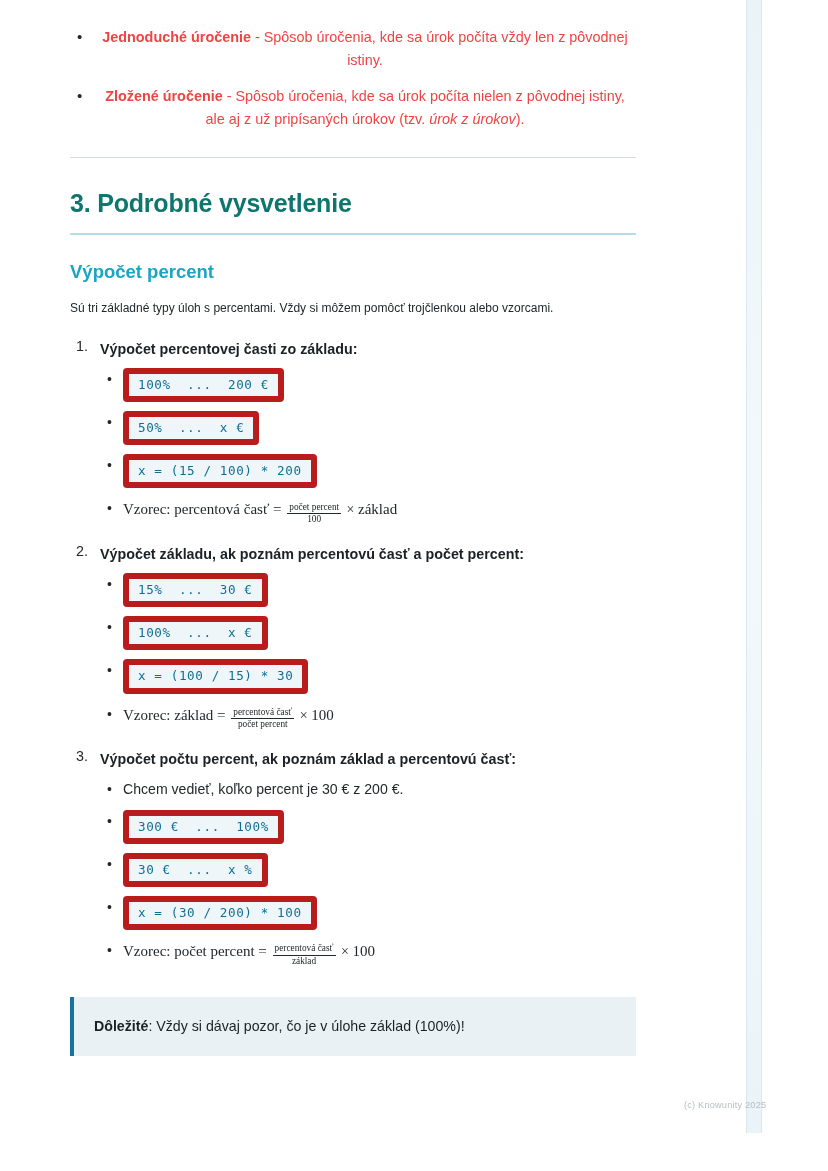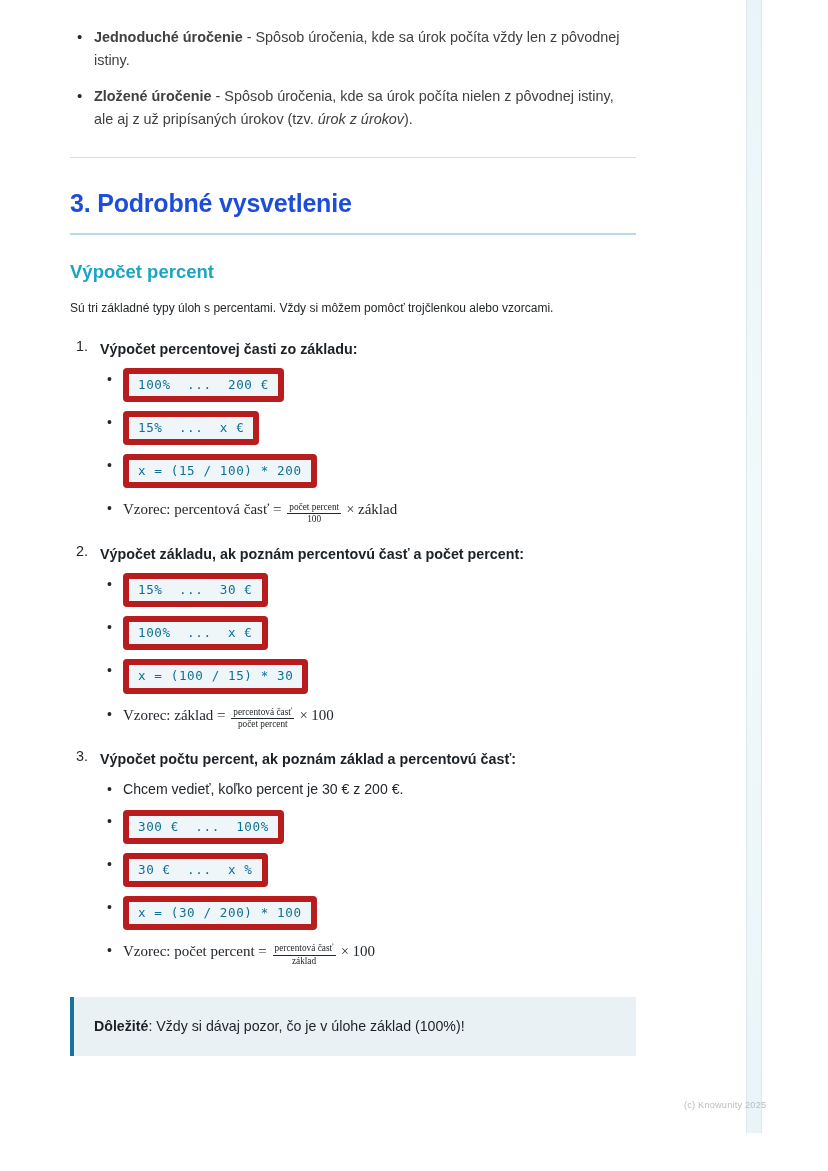--- a/index.html
+++ b/index.html
@@ -42,21 +42,22 @@
     list-style: none;
     margin: 0;
     padding: 0;
   }
   ul.plain > li {
     position: relative;
     padding-left: 24px;
     margin-bottom: 12px;
     font-size: 14.4px;
     line-height: 1.62;
-    color: #404040;
+    color: #ef4444;
+    text-align: center;
   }
   ul.plain > li::before {
     content: "•";
     position: absolute;
     left: 7px;
     top: -1px;
     font-size: 15px;
     color: #23282d;
   }
   b, strong { font-weight: bold; }
@@ -64,21 +65,21 @@
 
   hr.rule {
     border: 0;
     border-top: 1px solid #d8dde1;
     margin: 26px 0 0 0;
   }
 
   h2.section {
     font-size: 25px;
     line-height: 1.25;
-    color: #1d4ed8;
+    color: #0f766e;
     margin: 30px 0 0 0;
     font-weight: bold;
     letter-spacing: -0.2px;
   }
   .section-underline {
     margin-top: 13px;
     border-top: 2px solid #b9dbe8;
     width: 100%;
   }
 
@@ -240,21 +241,21 @@
 
     <ol class="steps">
 
       <li class="step">
         <div class="step-title">Výpočet percentovej časti zo základu:</div>
         <ul class="sub">
           <li>
             <code class="chip">100%  ...  200 €</code>
           </li>
           <li>
-            <code class="chip">15%  ...  x €</code>
+            <code class="chip">50%  ...  x €</code>
           </li>
           <li>
             <code class="chip">x = (15 / 100) * 200</code>
           </li>
           <li>
             <span class="math"><span>Vzorec: percentová časť = </span><span class="frac"><span class="num">počet percent</span><span class="den">100</span></span><span class="times"> × </span><span>základ</span></span>
           </li>
         </ul>
       </li>
 

